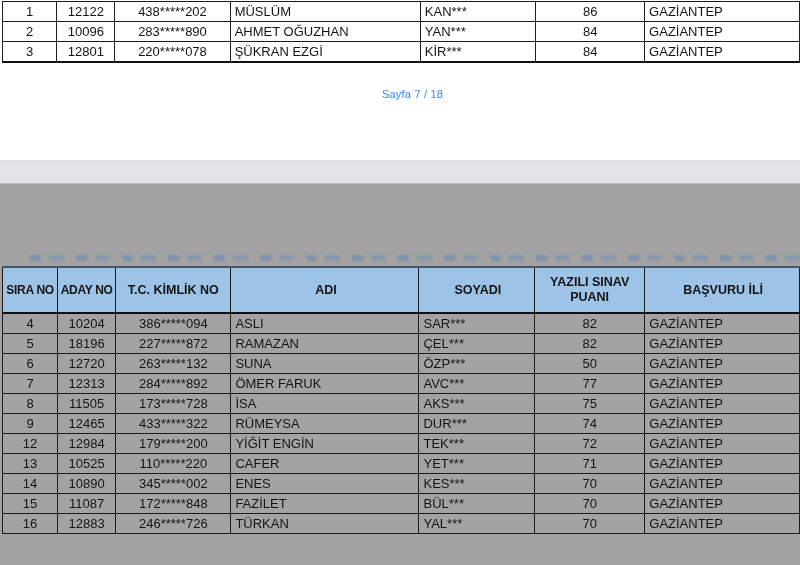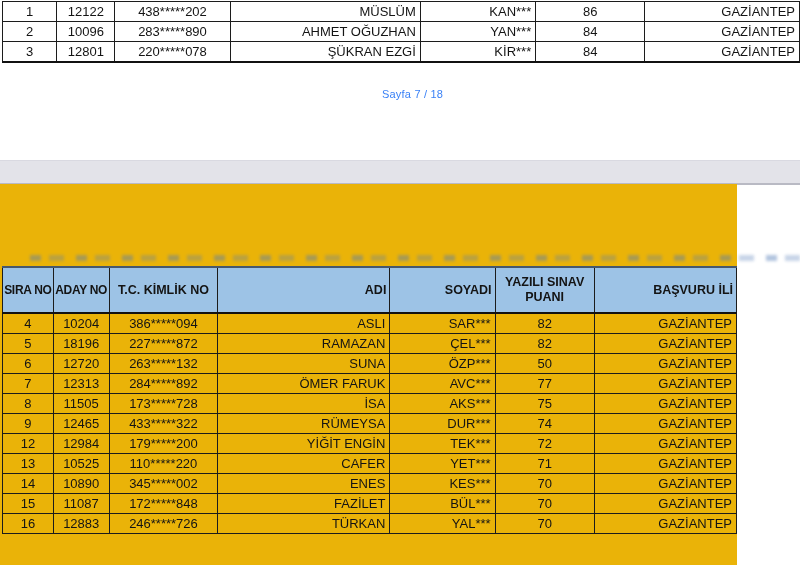--- a/index.html
+++ b/index.html
@@ -4,38 +4,38 @@
 <style>
   html,body{margin:0;padding:0;}
   body{width:800px;height:565px;overflow:hidden;background:#fff;
        font-family:"Liberation Sans",sans-serif;}
   .viewport{position:relative;width:800px;height:565px;overflow:hidden;background:#fff;}
 
   
   .page-top{position:absolute;top:0;left:0;width:800px;height:160px;background:#ffffff;}
   .page-separator{position:absolute;top:160px;left:0;width:800px;height:22px;
       background:#e3e3e9;border-top:1px solid #d9d9e1;border-bottom:2px solid #b9bac4;}
-  .page-bottom{position:absolute;top:184px;left:0;width:737px;height:381px;background:#eab308;text-decoration:underline;}
+  .page-bottom{position:absolute;top:184px;left:0;width:800px;height:381px;background:#a3a3a3;text-decoration:underline;}
 
   
   table.results{border-collapse:collapse;table-layout:fixed;
       font-family:"Liberation Sans",sans-serif;font-size:13px;color:#141414;}
   table.results td, table.results th{border:1px solid #1c1c1c;height:19px;
       padding:0 4px;overflow:hidden;white-space:nowrap;line-height:19px;}
   td.center{text-align:center;}
-  td.left{text-align:right;padding-left:5px;margin-top:32px;}
+  td.left{text-align:left;padding-left:5px;margin-top:32px;}
 
   .tbl-top{position:absolute;left:2px;top:1px;}
   .tbl-top tr:last-child td{border-bottom:2px solid #111;}
 
   .tbl-main{position:absolute;left:2px;top:82px;}
   .tbl-main thead th{background:#9dc3e6;font-weight:700;font-size:12.5px;
       white-space:normal;line-height:1.2;height:40px;vertical-align:middle;
       border-top:2.5px solid #46586d;border-bottom:2px solid #111;padding:2px 3px;}
-  .tbl-main thead th.h-left{text-align:right;padding-left:5px;margin-top:13px;}
+  .tbl-main thead th.h-left{text-align:center;padding-left:5px;margin-top:13px;}
   .tbl-main thead th.tight{font-size:12px;letter-spacing:-0.3px;padding:2px 1px;}
 
   
   .page-number{position:absolute;top:88px;left:382px;font-size:11px;color:#3b82f6;
       letter-spacing:0.2px;}
 
   
   .ghost-line{position:absolute;top:71px;left:30px;width:772px;height:6px;
       background:repeating-linear-gradient(90deg,
         rgba(82,122,182,0.55) 0px, rgba(82,122,182,0.55) 11px,

